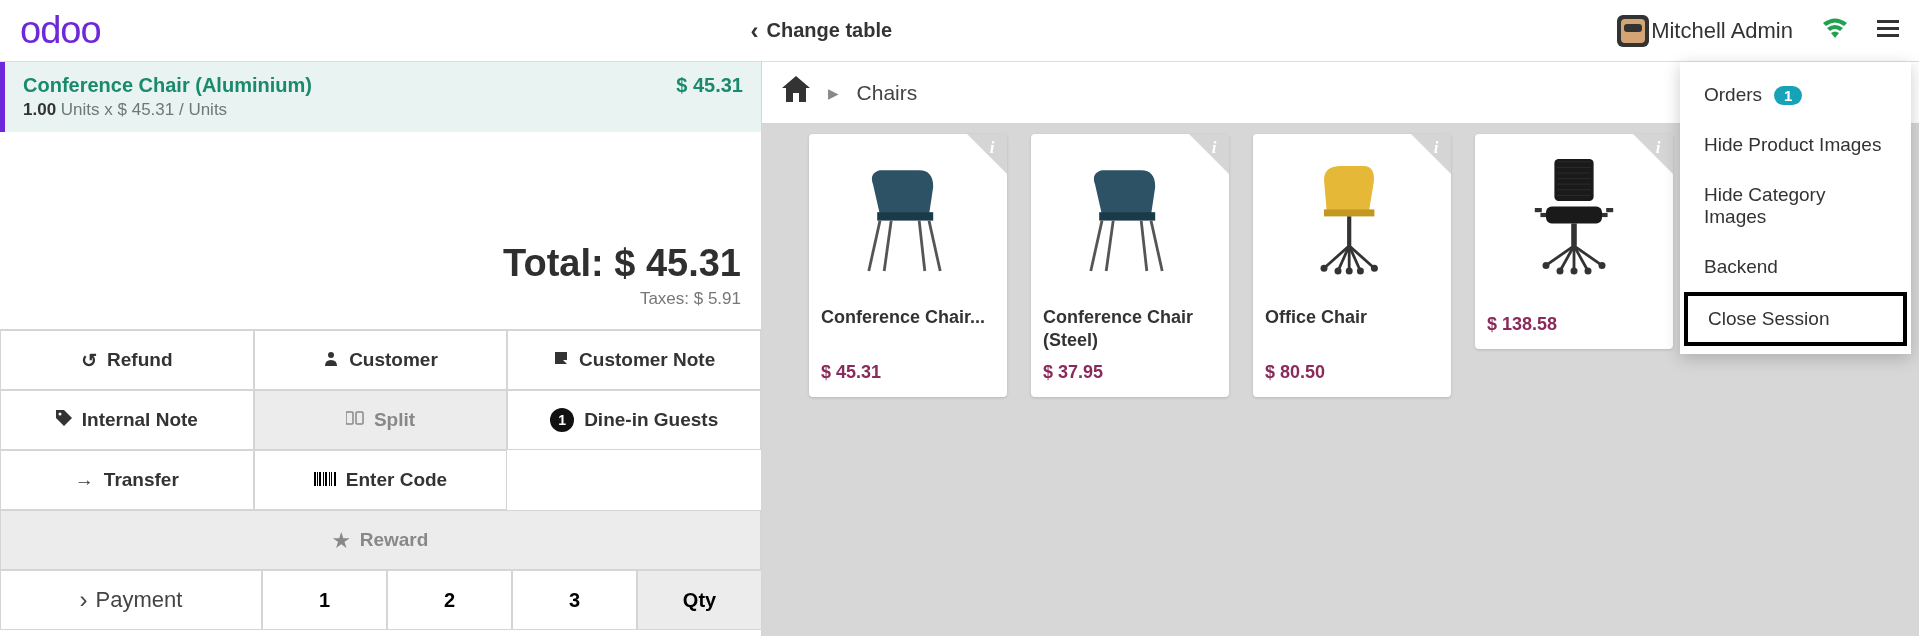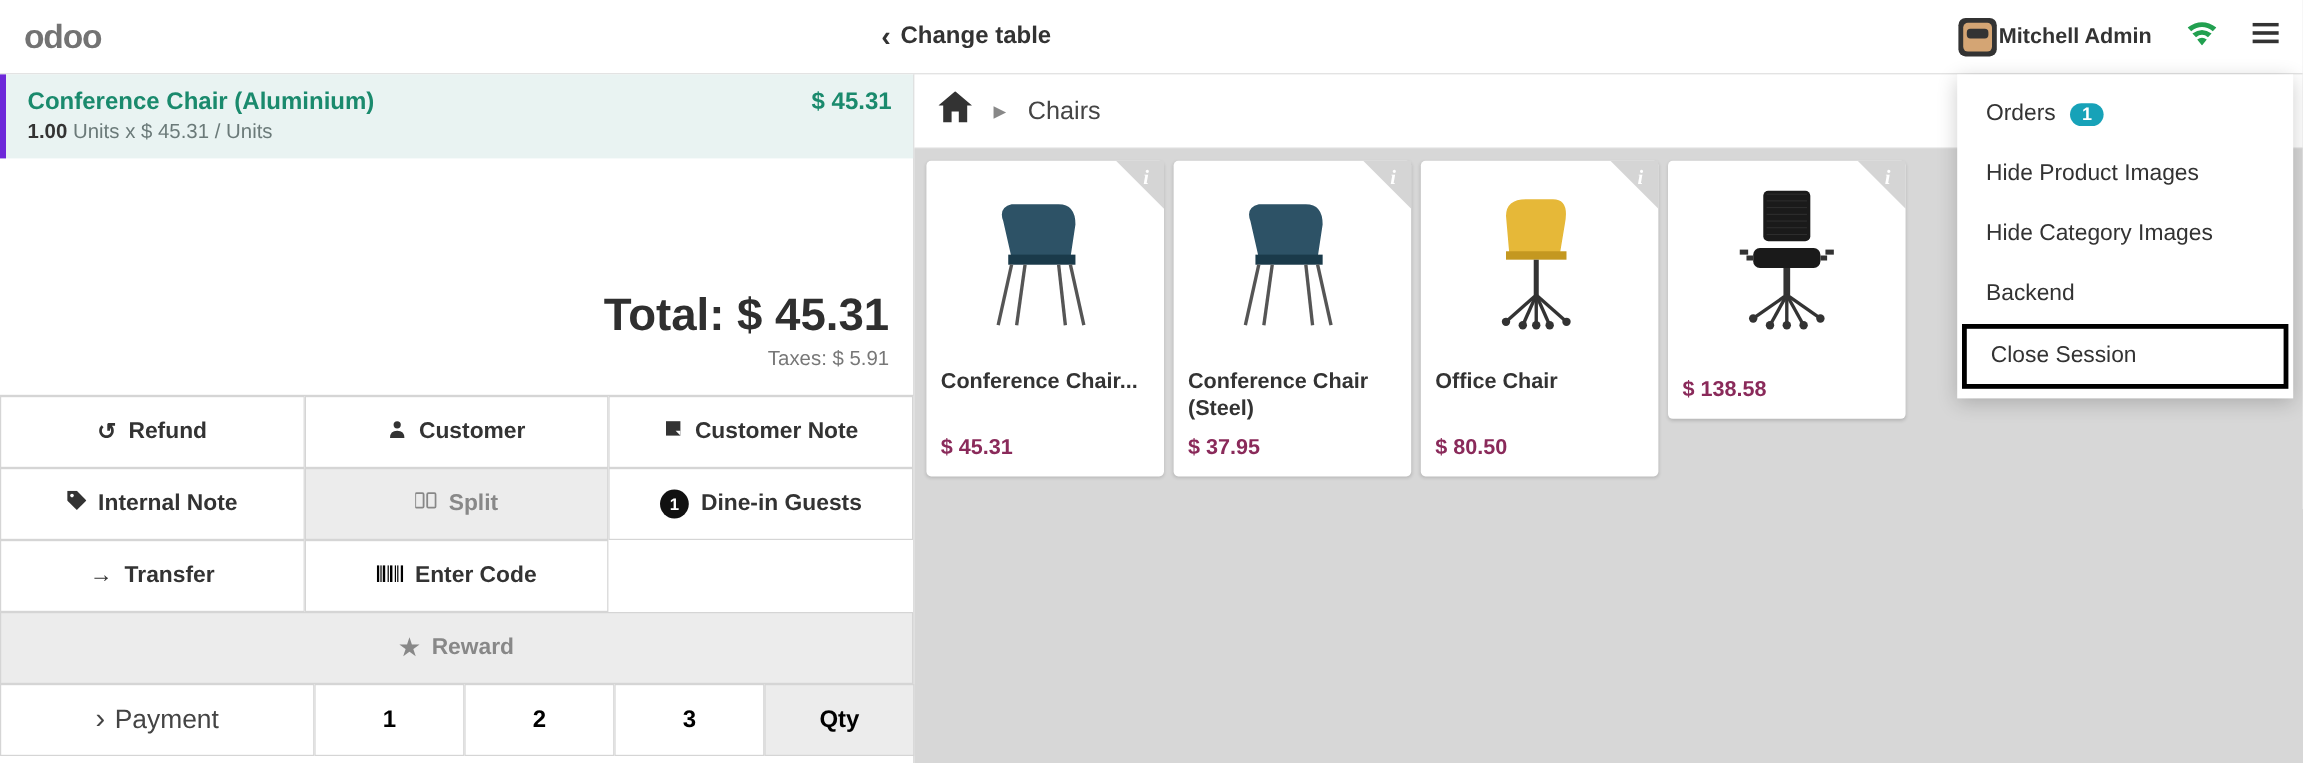--- a/index.html
+++ b/index.html
@@ -5,33 +5,33 @@
     * { margin: 0; padding: 0; box-sizing: border-box; font-family: Arial, Helvetica, sans-serif; }
     body { background: #fff; width: 1919px; height: 636px; overflow: hidden; }
     
     .top-header {
       display: flex;
       align-items: center;
       height: 62px;
       border-bottom: 1px solid #ddd;
       padding: 0 20px;
     }
-    .logo { color: #737373; font-size: 28px; font-weight: bold; letter-spacing: -1px; }
+    .logo { color: #6d28d9; font-size: 38px; font-weight: normal; letter-spacing: -1px; }
     .change-table { 
       margin-left: 650px; 
       display: flex; 
       align-items: center; 
       gap: 8px; 
       font-size: 20px; 
       font-weight: bold; 
       color: #333; 
       cursor: pointer;
     }
     .header-right { margin-left: auto; display: flex; align-items: center; gap: 30px; }
-    .user-box { display: flex; align-items: center; gap: 2px; font-size: 18px; color: #333; cursor: pointer; font-weight: bold; }
+    .user-box { display: flex; align-items: center; gap: 2px; font-size: 22px; color: #333; cursor: pointer; }
     .avatar { width: 32px; height: 32px; background: #333; border-radius: 6px; display: flex; align-items: center; justify-content: center; }
     .avatar-inner { width: 24px; height: 24px; background: #d4a574; border-radius: 4px; position: relative; }
     .avatar-inner::before { content: ""; position: absolute; width: 18px; height: 8px; background: #333; top: 5px; left: 3px; border-radius: 3px; }
     .wifi-icon { color: #22a050; font-size: 22px; }
     .hamburger { cursor: pointer; color: #333; }
     
     .main-layout { display: flex; height: calc(100% - 62px); }
     .left-panel { width: 762px; display: flex; flex-direction: column; border-right: 1px solid #d5d5d5; }
     
     .order-line {
@@ -94,41 +94,41 @@
       background: #fff;
       cursor: pointer;
     }
     .num-btn.qty { background: #ececec; }
     
     .right-panel { flex: 1; background: #d7d7d7; display: flex; flex-direction: column; }
     .breadcrumb { background: #fff; padding: 14px 20px; display: flex; align-items: center; gap: 18px; font-size: 21px; color: #444; border-bottom: 1px solid #d5d5d5; }
     .breadcrumb .sep { color: #888; }
     .home-icon { color: #333; font-size: 26px; cursor: pointer; }
     
-    .product-grid { padding: 10px; display: flex; gap: 8px; align-items: flex-start; }
+    .product-grid { padding: 10px; display: flex; gap: 24px; align-items: flex-start; margin-left: 37px; }
     .product-card {
       width: 198px;
       background: #fff;
       border-radius: 4px;
       box-shadow: 0 1px 3px rgba(0,0,0,0.15);
       cursor: pointer;
       position: relative;
     }
     .product-img { height: 162px; display: flex; align-items: center; justify-content: center; position: relative; }
     .info-corner { position: absolute; top: 0; right: 0; width: 0; height: 0; border-left: 40px solid transparent; border-top: 40px solid #d5d5d5; }
     .info-corner::after { content: "i"; position: absolute; top: -36px; right: 6px; color: #fff; font-weight: bold; font-family: serif; font-style: italic; font-size: 17px; width: 18px; text-align: center; }
     .product-body { padding: 10px 12px 14px; }
     .product-name { font-size: 18px; font-weight: bold; color: #333; line-height: 1.3; height: 48px; overflow: hidden; }
     .product-price { font-size: 18px; font-weight: bold; color: #8a2a5a; margin-top: 8px; }
     
     .dropdown-menu {
       position: absolute;
       top: 62px;
       right: 8px;
-      width: 280px;
+      width: 231px;
       background: #fff;
       box-shadow: 0 4px 16px rgba(0,0,0,0.2);
       padding: 8px 0;
       z-index: 100;
     }
     .dropdown-item {
       padding: 14px 24px;
       font-size: 19px;
       color: #333;
       cursor: pointer;

